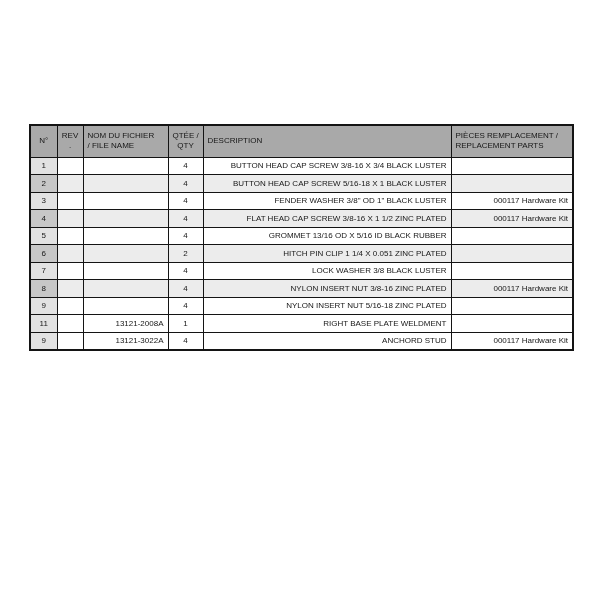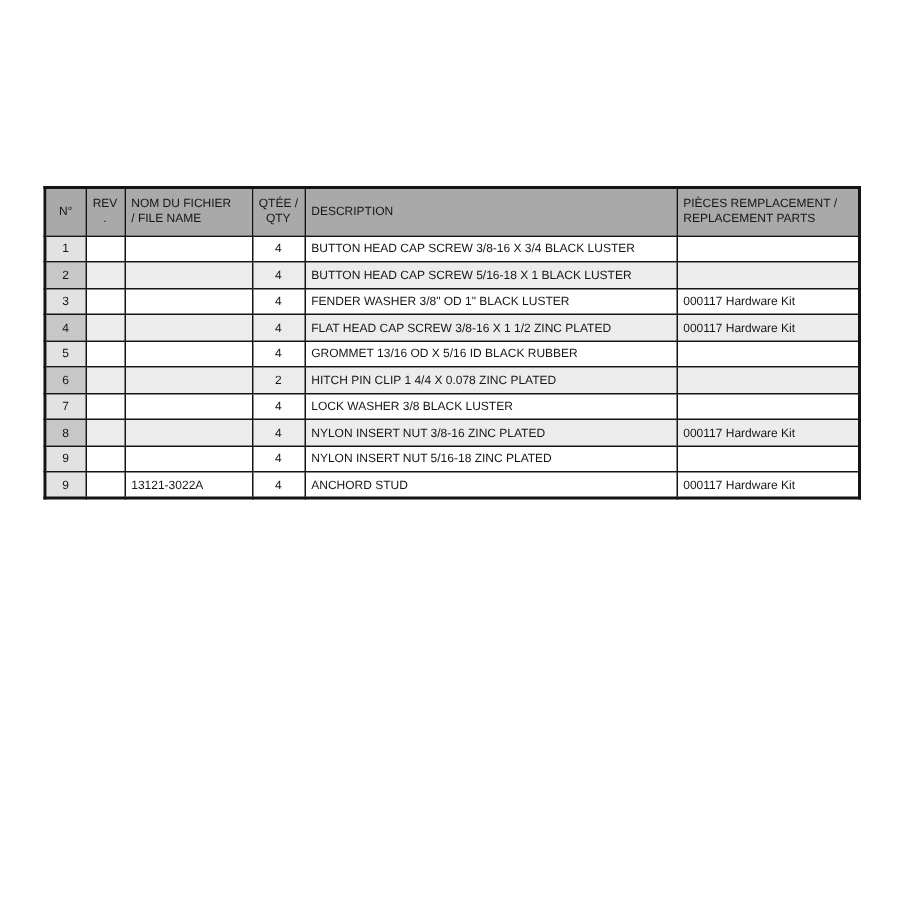--- a/index.html
+++ b/index.html
@@ -44,21 +44,21 @@
     text-align: left;
     vertical-align: middle;
   }
   thead th.center { text-align: center; }
   
   tbody tr.odd  td.col-no { background: #e2e2e2; }
   tbody tr.even td.col-no { background: #c7c7c7; }
   tbody tr.odd  td { background: #ffffff; }
   tbody tr.even td { background: #ececec; }
   td.col-no, td.col-qty, td.col-rev { text-align: center; }
-  td.col-file, td.col-description, td.col-replacement { text-align: left; }
+  td.col-file, td.col-description, td.col-replacement { text-align: right; }
 </style>
 </head>
 <body>
 
 <div class="page">
   <table class="parts">
     <colgroup>
       <col style="width:27px">
       <col style="width:26px">
       <col style="width:85px">
@@ -131,21 +131,21 @@
           <td class="col-file"></td>
           <td class="col-qty">4</td>
           <td class="col-description">GROMMET 13/16 OD X 5/16 ID BLACK RUBBER</td>
           <td class="col-replacement"></td>
         </tr>
         <tr class="even">
           <td class="col-no">6</td>
           <td class="col-rev"></td>
           <td class="col-file"></td>
           <td class="col-qty">2</td>
-          <td class="col-description">HITCH PIN CLIP 1 4/4 X 0.078 ZINC PLATED</td>
+          <td class="col-description">HITCH PIN CLIP 1 1/4 X 0.051 ZINC PLATED</td>
           <td class="col-replacement"></td>
         </tr>
         <tr class="odd">
           <td class="col-no">7</td>
           <td class="col-rev"></td>
           <td class="col-file"></td>
           <td class="col-qty">4</td>
           <td class="col-description">LOCK WASHER 3/8 BLACK LUSTER</td>
           <td class="col-replacement"></td>
         </tr>
@@ -159,20 +159,28 @@
         </tr>
         <tr class="odd">
           <td class="col-no">9</td>
           <td class="col-rev"></td>
           <td class="col-file"></td>
           <td class="col-qty">4</td>
           <td class="col-description">NYLON INSERT NUT 5/16-18 ZINC PLATED</td>
           <td class="col-replacement"></td>
         </tr>
         <tr class="odd">
+          <td class="col-no">11</td>
+          <td class="col-rev"></td>
+          <td class="col-file">13121-2008A</td>
+          <td class="col-qty">1</td>
+          <td class="col-description">RIGHT BASE PLATE WELDMENT</td>
+          <td class="col-replacement"></td>
+        </tr>
+        <tr class="odd">
           <td class="col-no">9</td>
           <td class="col-rev"></td>
           <td class="col-file">13121-3022A</td>
           <td class="col-qty">4</td>
           <td class="col-description">ANCHORD STUD</td>
           <td class="col-replacement">000117 Hardware Kit</td>
         </tr>
       </tbody>
   </table>
 </div>

